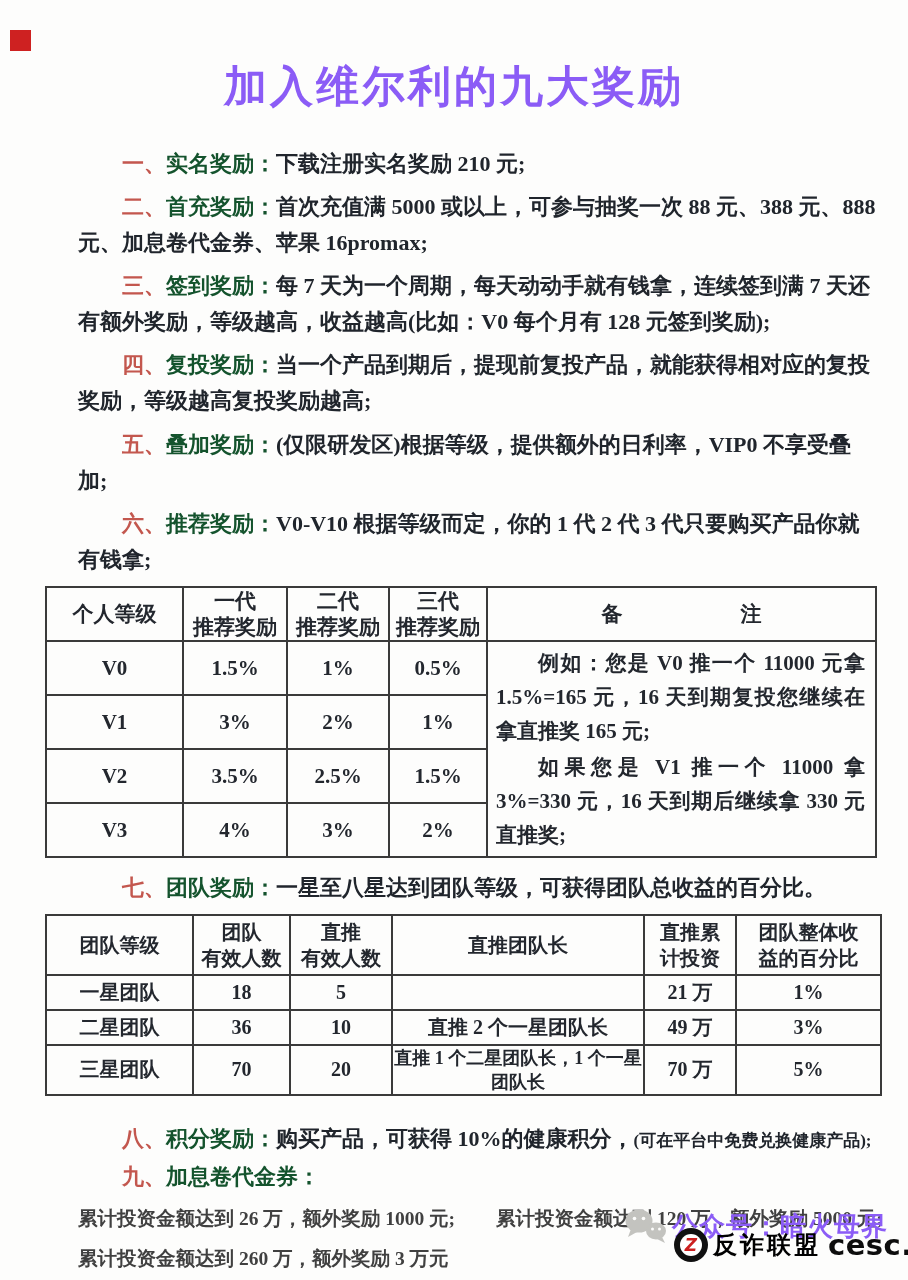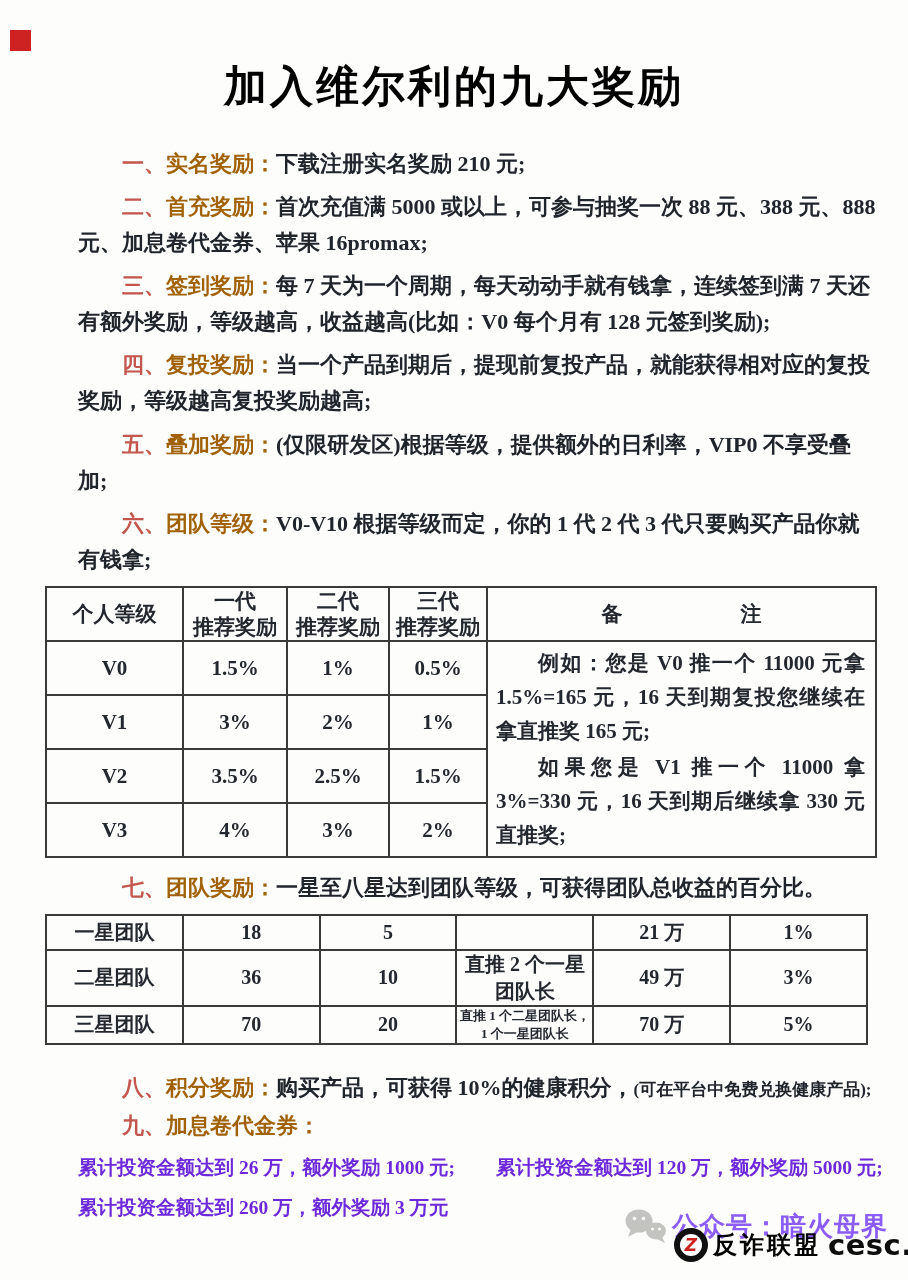--- a/index.html
+++ b/index.html
@@ -13,29 +13,29 @@
     color:#20252c;
   }
   .corner-mark{
     position:absolute;left:10px;top:30px;width:21px;height:21px;
     background:#ce2121;
   }
   .title{
     margin:0;padding-top:58px;
     text-align:center;
     font-size:43px;font-weight:bold;letter-spacing:3px;
-    color:#000000;
+    color:#8b5cf6;
   }
   .items{margin:30px 28px 0 78px;}
   .item{
     font-size:22px;font-weight:bold;line-height:1.64;
     text-indent:2em;margin:0 0 7px 0;
   }
   .num{color:#c3574e;}
-  .head{color:#a16207;}
+  .head{color:#14532d;}
   .small-note{font-size:17px;}
   
   table{border-collapse:collapse;table-layout:fixed;}
   td,th{border:2px solid #3a3a3a;font-weight:bold;color:#23272e;
         text-align:center;vertical-align:middle;padding:0;}
   .tbl1{width:820px;margin:8px 0 0 45px;font-size:21px;}
   .tbl1 .hrow{height:40px;line-height:1.25;}
   .tbl1 .drow{height:44px;margin-top:32px;}
   .tbl1 .c1{width:135px;} .tbl1 .c2{width:102px;}
   .tbl1 .c3{width:100px;} .tbl1 .c4{width:96px;}
@@ -44,30 +44,30 @@
   .remark-gap{width:118px;}
   .remark-cell{text-align:left;padding:2px 10px 2px 8px;}
   .remark-cell p{margin:2px 0;text-indent:2em;font-size:21px;
                  line-height:1.62;text-align:justify;}
   .tbl2{width:823px;margin:6px 0 0 45px;font-size:20px;}
   .tbl2 .hrow{height:60px;line-height:1.3;}
   .tbl2 .drow{height:35px;}
   .tbl2 .c1{width:145px;} .tbl2 .c2{width:95px;}
   .tbl2 .c3{width:100px;} .tbl2 .c4{width:250px;}
   .tbl2 .c5{width:90px;}  .tbl2 .c6{width:143px;}
-  .cond{font-size:13px;letter-spacing:0;}
+  .cond{font-size:18px;letter-spacing:0;}
   .sec7{margin:12px 28px 0 78px;}
   .sec89{margin:25px 28px 0 78px;}
   .sec89 .item{margin-bottom:2px;}
   
   .invest{
     margin:10px 0 0 78px;
     display:grid;grid-template-columns:418px auto;
     row-gap:13px;
-    font-size:19.5px;font-weight:bold;color:#6d28d9;
+    font-size:19.5px;font-weight:bold;color:#404040;
   }
   
   .footer{position:absolute;right:4px;bottom:6px;width:280px;height:66px;}
   .wm-row{
     position:absolute;left:0;top:0;
     display:flex;align-items:center;gap:4px;
     color:#8b5cf6;font-size:26px;font-weight:bold;letter-spacing:1px;
     white-space:nowrap;
     font-family:"Liberation Sans","DejaVu Sans",sans-serif;
   }
@@ -99,21 +99,21 @@
   <div class="corner-mark"></div>
 
   <h1 class="title">加入维尔利的九大奖励</h1>
 
   <div class="items">
     <p class="item"><span class="num">一、</span><span class="head">实名奖励：</span><span>下载注册实名奖励 210 元;</span></p>
     <p class="item"><span class="num">二、</span><span class="head">首充奖励：</span><span>首次充值满 5000 或以上，可参与抽奖一次 88 元、388 元、888 元、加息卷代金券、苹果 16promax;</span></p>
     <p class="item"><span class="num">三、</span><span class="head">签到奖励：</span><span>每 7 天为一个周期，每天动动手就有钱拿，连续签到满 7 天还有额外奖励，等级越高，收益越高(比如：V0 每个月有 128 元签到奖励);</span></p>
     <p class="item"><span class="num">四、</span><span class="head">复投奖励：</span><span>当一个产品到期后，提现前复投产品，就能获得相对应的复投奖励，等级越高复投奖励越高;</span></p>
     <p class="item"><span class="num">五、</span><span class="head">叠加奖励：</span><span>(仅限研发区)根据等级，提供额外的日利率，VIP0 不享受叠加;</span></p>
-    <p class="item"><span class="num">六、</span><span class="head">团队等级：</span><span>V0-V10 根据等级而定，你的 1 代 2 代 3 代只要购买产品你就有钱拿;</span></p>
+    <p class="item"><span class="num">六、</span><span class="head">推荐奖励：</span><span>V0-V10 根据等级而定，你的 1 代 2 代 3 代只要购买产品你就有钱拿;</span></p>
   </div>
 
   <table class="tbl1">
     <tbody>
         <tr class="hrow">
       <th class="c1">个人等级</th>
       <th class="c2"><span>一代</span><br><span>推荐奖励</span></th>
       <th class="c3"><span>二代</span><br><span>推荐奖励</span></th>
       <th class="c4"><span>三代</span><br><span>推荐奖励</span></th>
       <th class="c5 remark-head"><span>备</span><span class="remark-gap"></span><span>注</span></th>
@@ -148,20 +148,28 @@
     </tr>
   </tbody>
     </table>
 
   <div class="sec7">
     <p class="item"><span class="num">七、</span><span class="head">团队奖励：</span><span>一星至八星达到团队等级，可获得团队总收益的百分比。</span></p>
   </div>
 
   <table class="tbl2">
     <tbody>
+        <tr class="hrow">
+      <th class="c1">团队等级</th>
+      <th class="c2"><span>团队</span><br><span>有效人数</span></th>
+      <th class="c3"><span>直推</span><br><span>有效人数</span></th>
+      <th class="c4">直推团队长</th>
+      <th class="c5"><span>直推累</span><br><span>计投资</span></th>
+      <th class="c6"><span>团队整体收</span><br><span>益的百分比</span></th>
+    </tr>
     <tr class="drow">
       <td>一星团队</td>
       <td>18</td>
       <td>5</td>
       <td></td>
       <td>21 万</td>
       <td>1%</td>
     </tr>
     <tr class="drow">
       <td>二星团队</td>

